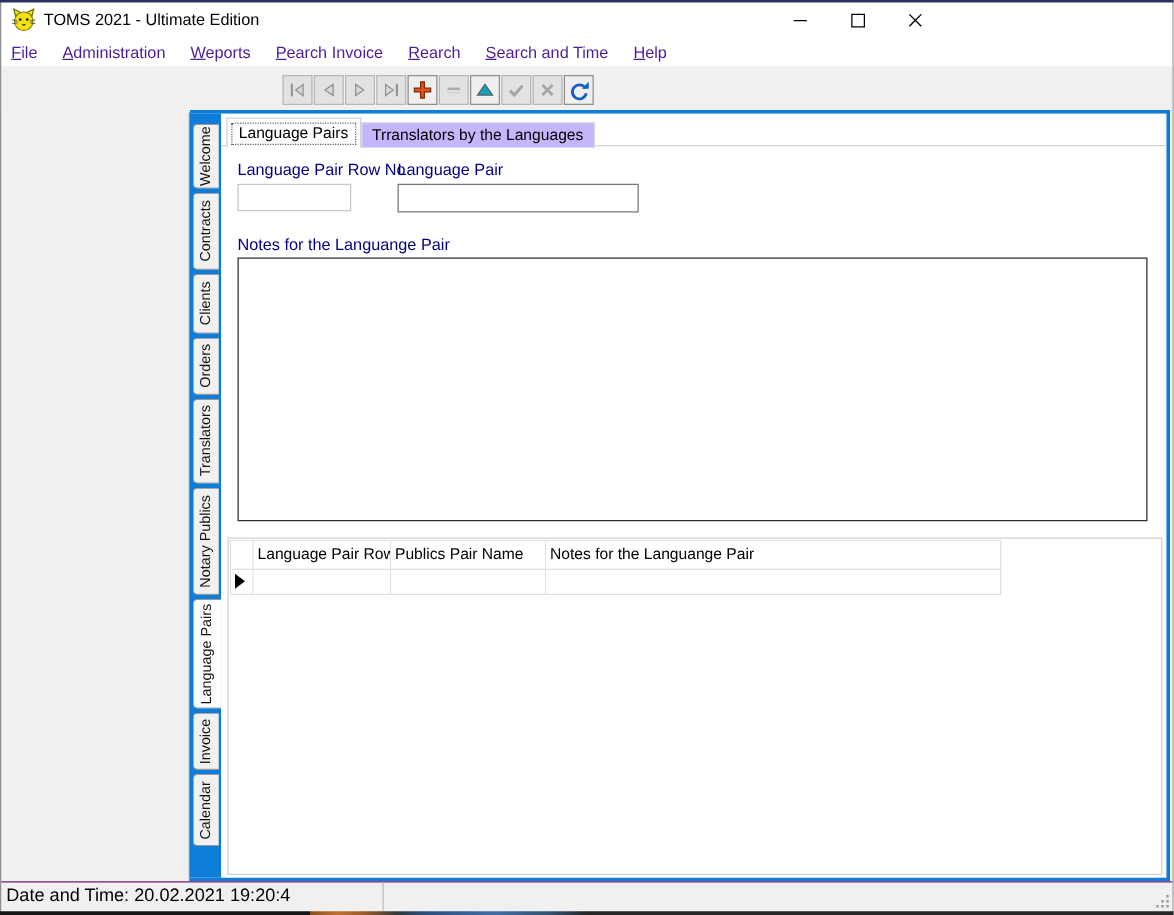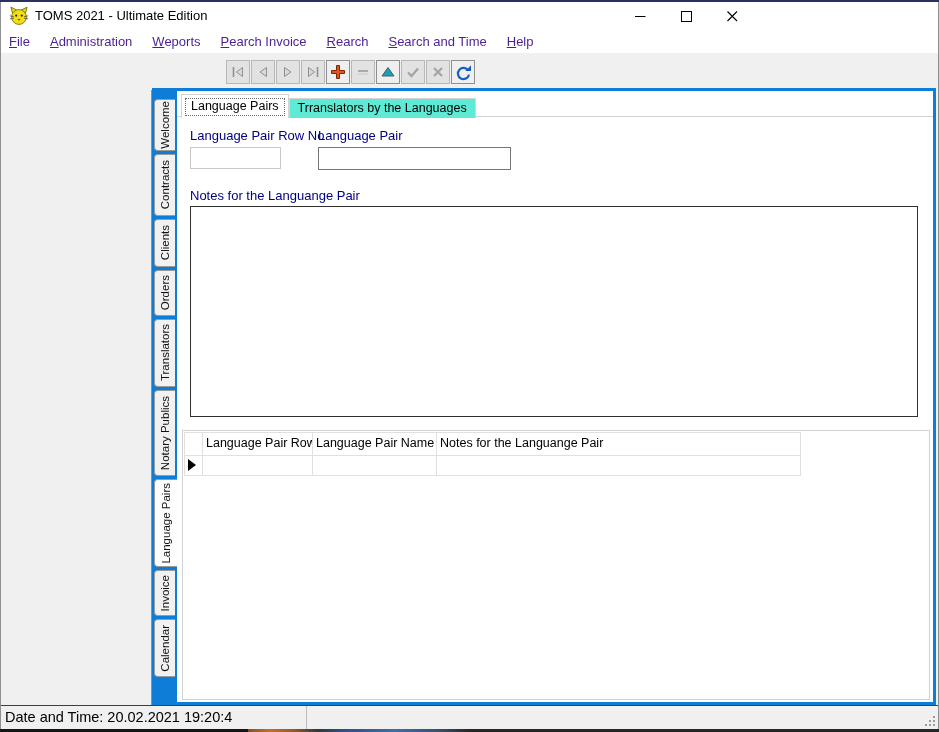--- a/index.html
+++ b/index.html
@@ -39,21 +39,21 @@
         border-radius:4px 0 0 4px;box-sizing:border-box;display:flex;align-items:center;justify-content:center;
         overflow:hidden;flex:0 0 auto;}
   .vtab span{writing-mode:vertical-rl;transform:rotate(180deg);font-size:11.5px;color:#111;white-space:nowrap;}
   .vtab.sel{width:23px;background:#fdfdfd;}
   .vtab:nth-child(1){height:52px;} .vtab:nth-child(2){height:62px;} .vtab:nth-child(3){height:48px;}
   .vtab:nth-child(4){height:46px;} .vtab:nth-child(5){height:68px;} .vtab:nth-child(6){height:86px;}
   .vtab:nth-child(7){height:88px;} .vtab:nth-child(8){height:46px;} .vtab:nth-child(9){height:58px;}
   
   .pane{position:absolute;left:25px;top:0;width:756px;height:611px;background:#fff;}
   .toptabs{position:absolute;left:4px;top:2px;height:25px;display:flex;align-items:flex-end;z-index:2;}
-  .ttab{box-sizing:border-box;border:1px solid #d4d4d4;border-bottom:none;background:#5eead4;height:20px;
+  .ttab{box-sizing:border-box;border:1px solid #d4d4d4;border-bottom:none;background:#c4b5fd;height:20px;
         line-height:19px;padding:0 8px;font-size:12.5px;color:#000;position:relative;white-space:nowrap;cursor:default;}
   .ttab.sel{height:24px;line-height:22px;background:#fff;z-index:3;padding:0 9px;}
   .ttab.sel::after{content:"";position:absolute;left:3px;right:3px;top:3px;bottom:2px;border:1px dotted #6a6a6a;}
   .tabline{position:absolute;left:0;top:25px;width:756px;height:0;border-top:1px solid #d4d4d4;z-index:1;}
   .flabel{position:absolute;font-size:13px;color:#000080;white-space:nowrap;}
   .fedit{position:absolute;background:#fff;border:1px solid #c8c8c8;box-sizing:border-box;
          font-family:"Liberation Sans",sans-serif;font-size:13px;padding:2px 4px;outline:none;}
   .fedit.focusable{border-color:#767676;}
   .memo{position:absolute;left:13px;top:115px;width:728px;height:211px;background:#fff;
         border:1px solid #2f2f2f;box-sizing:border-box;resize:none;outline:none;
@@ -237,21 +237,21 @@
     <input class="fedit focusable" style="left: 141px; top: 56px; width: 193px; height: 23px;" value="">
 
     <div class="flabel" style="left:13px;top:97px;">Notes for the Languange Pair</div>
     <textarea class="memo" style=""></textarea>
 
     <div class="gridpanel">
       <div class="grid">
         <div class="g-row header">
           <div class="g-cell g-ind"></div>
           <div class="g-cell g-c1">Language Pair Row No</div>
-          <div class="g-cell g-c2">Language Pair Name</div>
+          <div class="g-cell g-c2">Publics Pair Name</div>
           <div class="g-cell g-c3">Notes for the Languange Pair</div>
         </div>
         <div class="g-row data">
           <div class="g-cell g-ind"><span class="rowptr"></span></div>
           <div class="g-cell g-c1"></div>
           <div class="g-cell g-c2"></div>
           <div class="g-cell g-c3"></div>
         </div>
       </div>
     </div>

